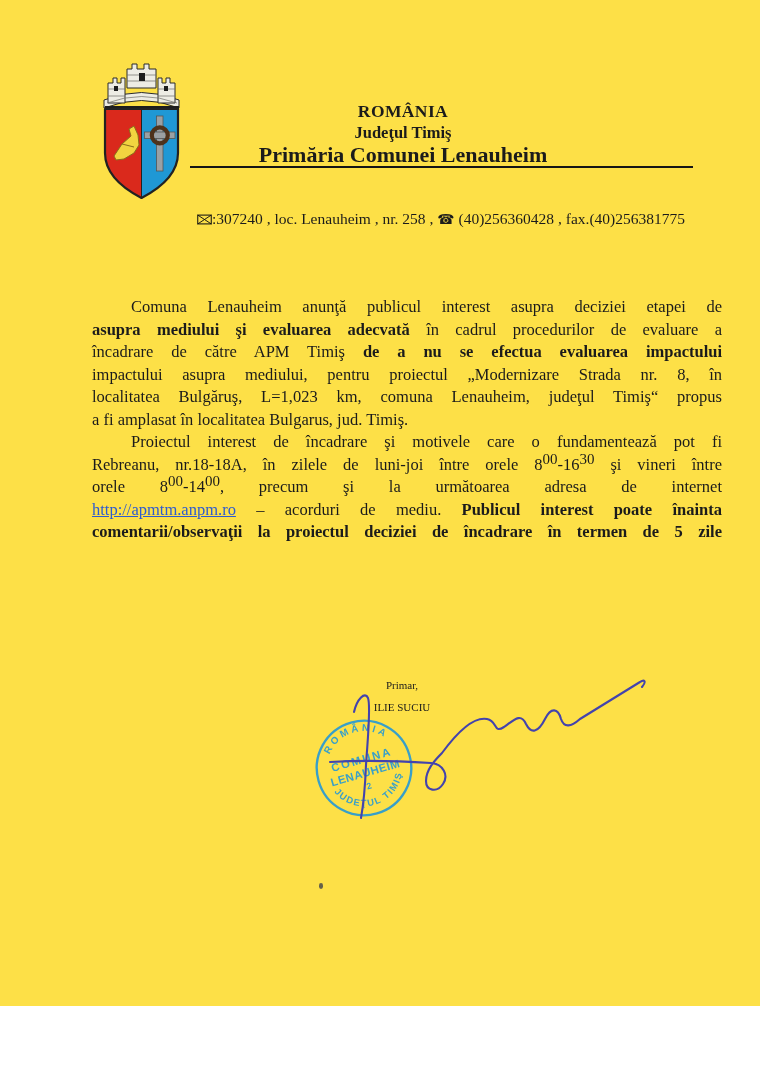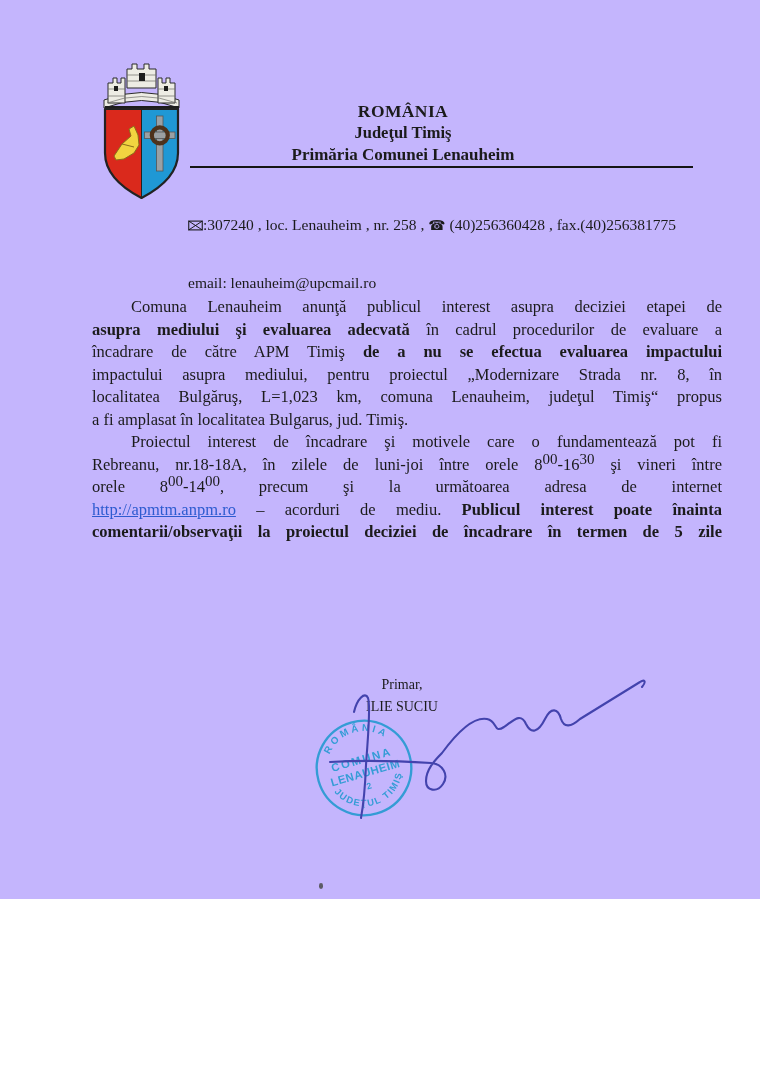--- a/index.html
+++ b/index.html
@@ -1,46 +1,46 @@
 <!DOCTYPE html>
 <html style="--text-color: #1b1b1b; --link-color: #2d5bd0; --stamp-color: #2a9bd3; --ink-color: #4343ad; --em-red: #da291c; --em-blue: #1f98d5; --em-gold: #f2d440; --em-stone: #edece4; --em-outline: #2b2b2b; --em-cross: #9aa0a4; --em-wreath: #4d321c;"><head>
 <meta charset="utf-8">
 <style>
   html,body{margin:0;padding:0;background:#ffffff;}
-  .page{position:relative;width:760px;height:899px;background:#c4b5fd;overflow:hidden;
+  .page{position:relative;width:760px;height:1006px;background:#fde047;overflow:hidden;
         font-family:"Liberation Serif",serif;color:var(--text-color);}
 
   
   .emblem{position:absolute;left:93px;top:57px;width:97px;height:145px;}
 
   
   .hdr{position:absolute;left:228px;top:100px;width:350px;text-align:center;
        font-weight:bold;line-height:22px;}
   .hdr .l1{font-size:17.5px;letter-spacing:.4px;}
   .hdr .l2{font-size:16.5px;}
-  .hdr .l3{font-size:17px;}
+  .hdr .l3{font-size:22px;}
   .divider{position:absolute;left:190px;top:166px;width:503px;border-top:2px solid #151515;}
-  .contact{position:absolute;left:188px;top:177px;width:506px;
+  .contact{position:absolute;left:188px;top:171px;width:506px;text-align:center;
            font-size:15.5px;line-height:19px;white-space:pre-wrap;}
   .env{width:15px;height:11px;vertical-align:-1px;}
   .ph{font-family:"DejaVu Sans",sans-serif;font-size:14px;}
 
   
   .body-text{position:absolute;left:92px;top:296px;width:630px;
              font-size:16.5px;line-height:22.5px;}
   .tline{text-align:justify;text-align-last:justify;}
   .tline.last{text-align-last:left;}
   .tline.ind{text-indent:39px;}
   .b{font-weight:bold;}
   .body-text a{color:var(--link-color);text-decoration:underline;}
   sup{font-size:15px;line-height:0;vertical-align:super;}
 
   
   .sign{position:absolute;left:322px;top:674px;width:160px;text-align:center;
-        font-size:14px;line-height:22px;}
+        font-size:11px;line-height:22px;}
 
   
   .stamp-wrap{position:absolute;left:303px;top:707px;width:122px;height:122px;opacity:.93;}
   .sring{fill:none;stroke:var(--stamp-color);stroke-width:2.4;}
   .stx{font-family:"Liberation Sans",sans-serif;font-weight:700;fill:var(--stamp-color);text-anchor:middle;}
   .st-top{font-size:10px;letter-spacing:3px;}
   .st-bot{font-size:9.5px;letter-spacing:1.5px;}
   .sc1{font-size:11.5px;letter-spacing:2px;}
   .sc2{font-size:11.5px;letter-spacing:.5px;}
   .sc3{font-size:9px;}
@@ -103,21 +103,20 @@
     <div class="l3">Primăria Comunei Lenauheim</div>
   </div>
 
   <div class="divider"></div>
 
   <div class="contact">
     <div><svg class="env" viewBox="0 0 16 11">
           <rect x="0.8" y="0.8" width="14.4" height="9.4" fill="none" stroke="#111" stroke-width="1.1"></rect>
           <path d="M0.8,0.8 L15.2,10.2 M15.2,0.8 L0.8,10.2" stroke="#111" stroke-width="1" fill="none"></path>
         </svg><span>:307240 , loc. Lenauheim , nr. 258 , </span><span class="ph">☎</span><span> (40)256360428 , fax.(40)256381775</span></div>
-    <div>email: lenauheim@upcmail.ro</div>
   </div>
 
   <div class="body-text">
       <div class="tline ind"><span>Comuna Lenauheim anunţă publicul interest asupra deciziei etapei de</span></div>
       <div class="tline"><span class="b">asupra mediului şi evaluarea adecvată</span><span> în cadrul procedurilor de evaluare a</span></div>
       <div class="tline"><span>încadrare de către APM Timiş </span><span class="b">de a nu se efectua evaluarea impactului</span></div>
       <div class="tline"><span>impactului asupra mediului, pentru proiectul „Modernizare Strada nr. 8, în</span></div>
       <div class="tline"><span>localitatea Bulgăruş, L=1,023 km, comuna Lenauheim, judeţul Timiş“ propus</span></div>
       <div class="tline last"><span>a fi amplasat în localitatea Bulgarus, jud. Timiş.</span></div>
       <div class="tline ind"><span>Proiectul interest de încadrare şi motivele care o fundamentează pot fi</span></div>

